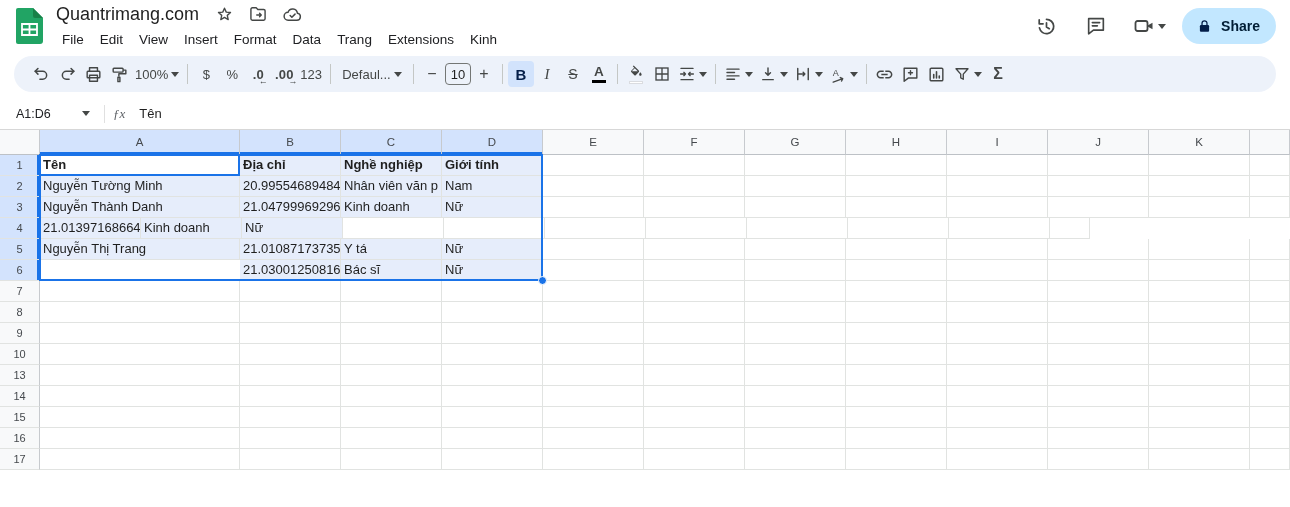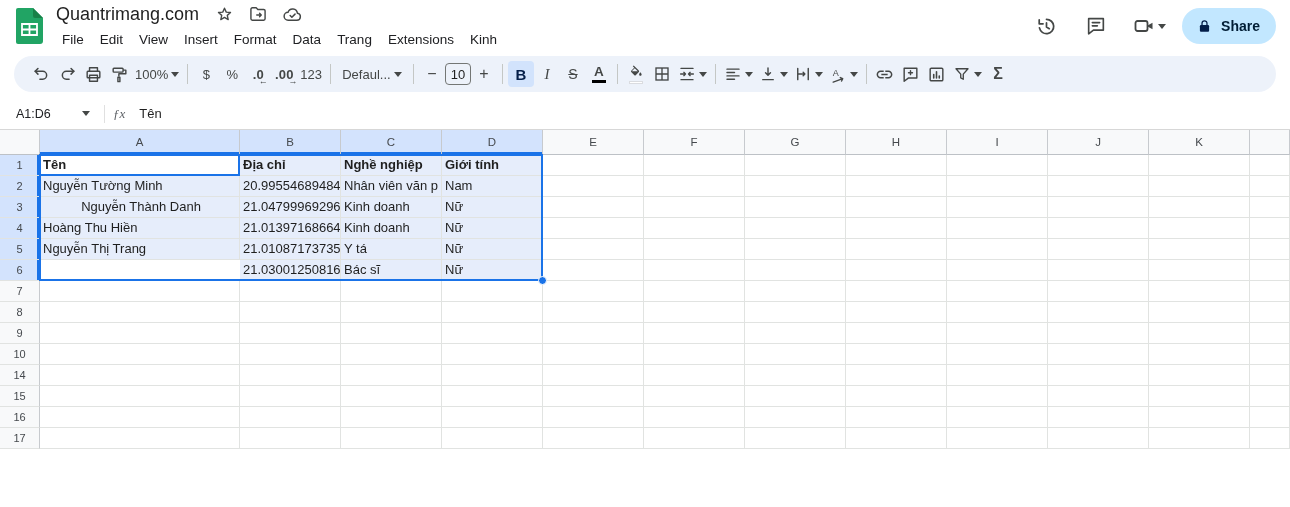--- a/index.html
+++ b/index.html
@@ -382,36 +382,35 @@
       <div class="cell" style="width: 101px;"></div>
       <div class="cell" style="width: 101px;"></div>
       <div class="cell" style="width: 101px;"></div>
       <div class="cell" style="width: 101px;"></div>
       <div class="cell" style="width: 101px;"></div>
       <div class="cell" style="width: 101px;"></div>
       <div class="cell" style="width: 40px;"></div>
     </div>
     <div class="sheet-row">
       <div class="row-hdr sel">3</div>
-      <div class="cell sel" style="width: 200px; text-align: center;">Nguyễn Thành Danh</div>
+      <div class="cell sel" style="width: 200px;">Nguyễn Thành Danh</div>
       <div class="cell sel" style="width: 101px;">21.04799969296</div>
       <div class="cell sel" style="width: 101px;">Kinh doanh</div>
       <div class="cell sel" style="width: 101px;">Nữ</div>
       <div class="cell" style="width: 101px;"></div>
       <div class="cell" style="width: 101px;"></div>
       <div class="cell" style="width: 101px;"></div>
       <div class="cell" style="width: 101px;"></div>
       <div class="cell" style="width: 101px;"></div>
       <div class="cell" style="width: 101px;"></div>
       <div class="cell" style="width: 101px;"></div>
       <div class="cell" style="width: 40px;"></div>
     </div>
     <div class="sheet-row">
       <div class="row-hdr sel">4</div>
-      <div class="cell sel" style="width: 200px;">Hoàng Thu Hiền</div>
       <div class="cell sel" style="width: 101px;">21.01397168664</div>
       <div class="cell sel" style="width: 101px;">Kinh doanh</div>
       <div class="cell sel" style="width: 101px;">Nữ</div>
       <div class="cell" style="width: 101px;"></div>
       <div class="cell" style="width: 101px;"></div>
       <div class="cell" style="width: 101px;"></div>
       <div class="cell" style="width: 101px;"></div>
       <div class="cell" style="width: 101px;"></div>
       <div class="cell" style="width: 101px;"></div>
       <div class="cell" style="width: 101px;"></div>
@@ -501,20 +500,35 @@
       <div class="cell" style="width: 101px;"></div>
       <div class="cell" style="width: 101px;"></div>
       <div class="cell" style="width: 101px;"></div>
       <div class="cell" style="width: 101px;"></div>
       <div class="cell" style="width: 101px;"></div>
       <div class="cell" style="width: 101px;"></div>
       <div class="cell" style="width: 101px;"></div>
       <div class="cell" style="width: 40px;"></div>
     </div>
     <div class="sheet-row">
+      <div class="row-hdr">13</div>
+      <div class="cell" style="width: 200px;"></div>
+      <div class="cell" style="width: 101px;"></div>
+      <div class="cell" style="width: 101px;"></div>
+      <div class="cell" style="width: 101px;"></div>
+      <div class="cell" style="width: 101px;"></div>
+      <div class="cell" style="width: 101px;"></div>
+      <div class="cell" style="width: 101px;"></div>
+      <div class="cell" style="width: 101px;"></div>
+      <div class="cell" style="width: 101px;"></div>
+      <div class="cell" style="width: 101px;"></div>
+      <div class="cell" style="width: 101px;"></div>
+      <div class="cell" style="width: 40px;"></div>
+    </div>
+    <div class="sheet-row">
       <div class="row-hdr">14</div>
       <div class="cell" style="width: 200px;"></div>
       <div class="cell" style="width: 101px;"></div>
       <div class="cell" style="width: 101px;"></div>
       <div class="cell" style="width: 101px;"></div>
       <div class="cell" style="width: 101px;"></div>
       <div class="cell" style="width: 101px;"></div>
       <div class="cell" style="width: 101px;"></div>
       <div class="cell" style="width: 101px;"></div>
       <div class="cell" style="width: 101px;"></div>

